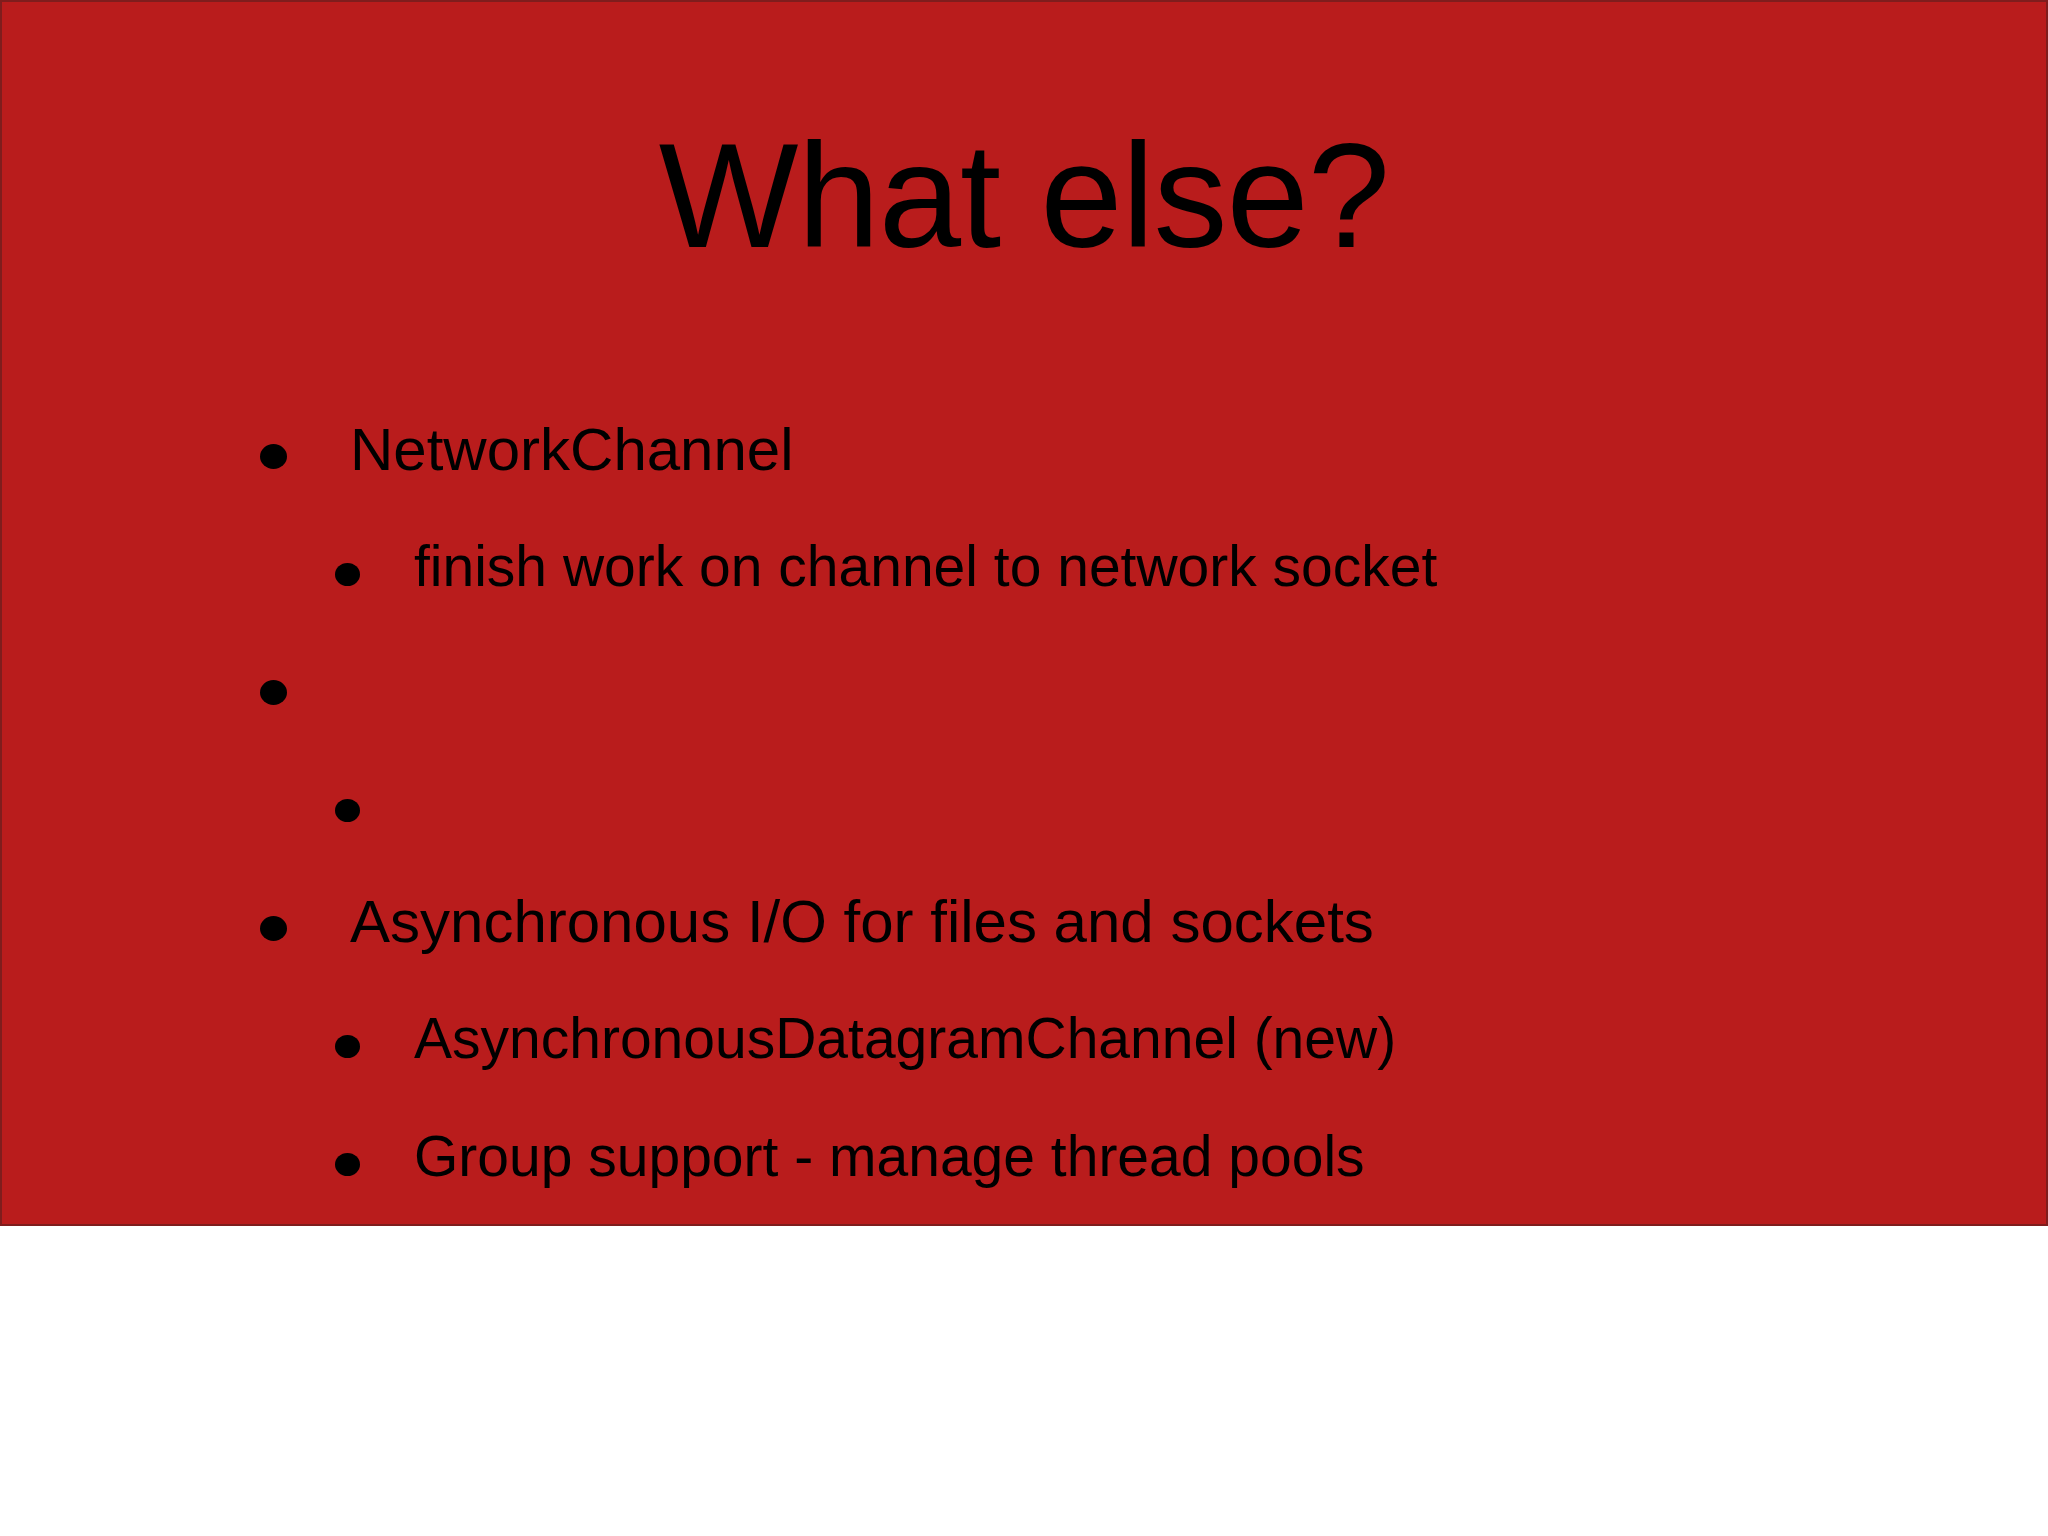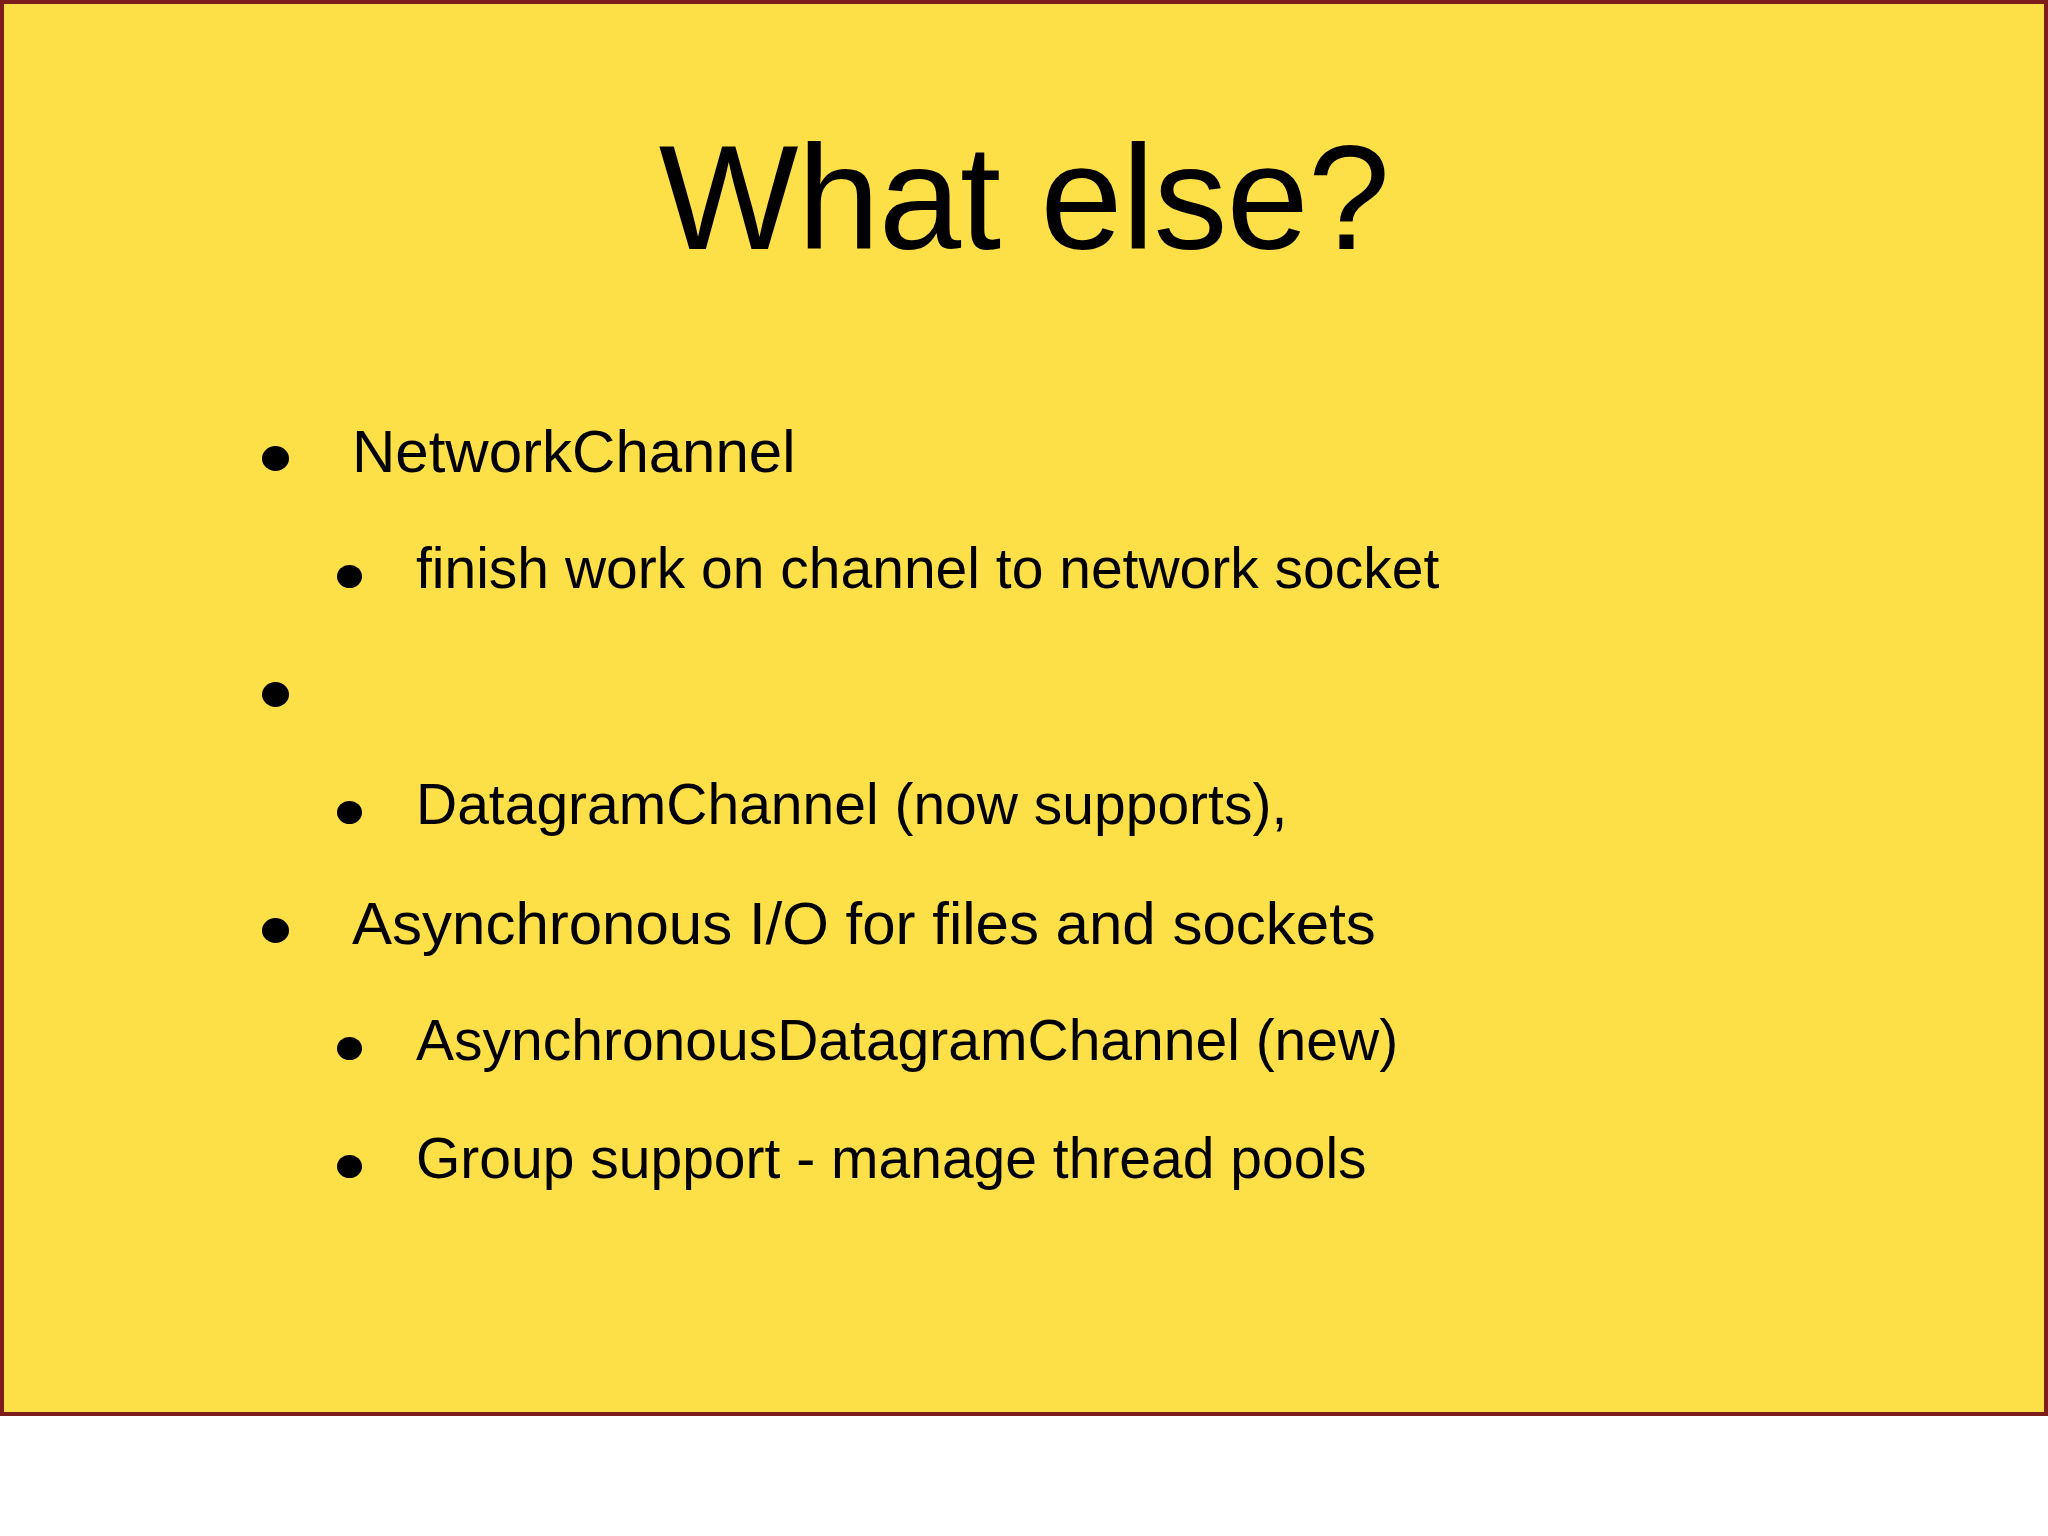--- a/index.html
+++ b/index.html
@@ -7,24 +7,24 @@
     margin: 0;
     padding: 0;
     background: #ffffff;
   }
   body {
     font-family: "Liberation Sans", sans-serif;
   }
   .slide {
     position: relative;
     width: 2048px;
-    height: 1416px;
-    background: #fde047;
+    height: 1226px;
+    background: #b91c1c;
     box-sizing: border-box;
-    border: 4px solid #7f1d1d;
+    border: 2px solid #7f1d1d;
     overflow: hidden;
   }
   .slide-title {
     position: absolute;
     left: 0;
     right: 0;
     top: 120px;
     text-align: center;
     color: #000000;
     font-family: "Liberation Sans", sans-serif;
@@ -105,21 +105,20 @@
       <span class="bullet-marker"></span>
       <span class="bullet-text">finish work on channel to network socket</span>
     </div>
 
     <div class="bullet-row level-1">
       <span class="bullet-marker"></span>
     </div>
 
     <div class="bullet-row level-2">
       <span class="bullet-marker"></span>
-      <span class="bullet-text">DatagramChannel (now supports),</span>
     </div>
 
     <div class="bullet-row level-1">
       <span class="bullet-marker"></span>
       <span class="bullet-text">Asynchronous I/O for files and sockets</span>
     </div>
 
     <div class="bullet-row level-2">
       <span class="bullet-marker"></span>
       <span class="bullet-text">AsynchronousDatagramChannel (new)</span>

